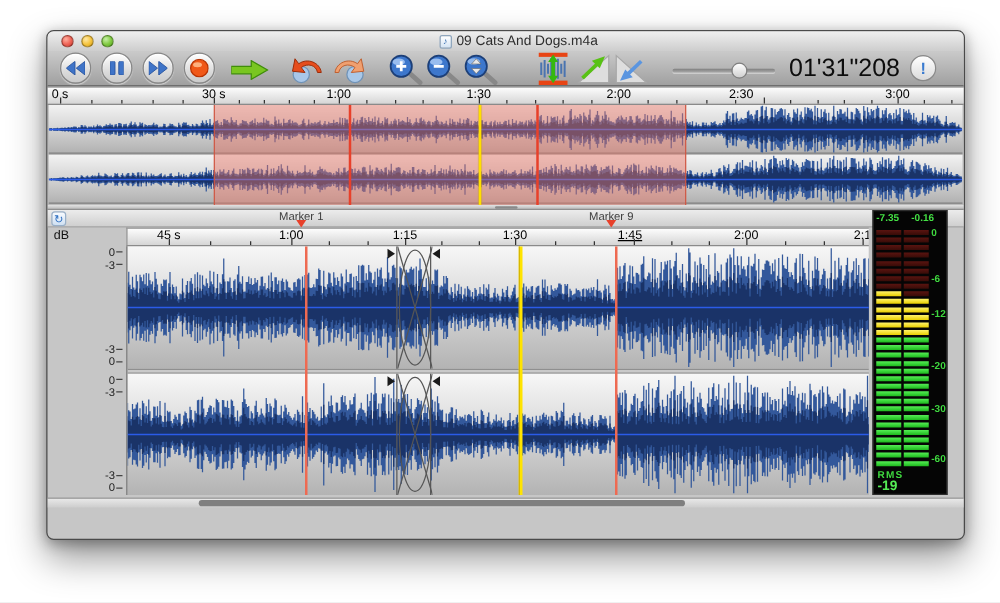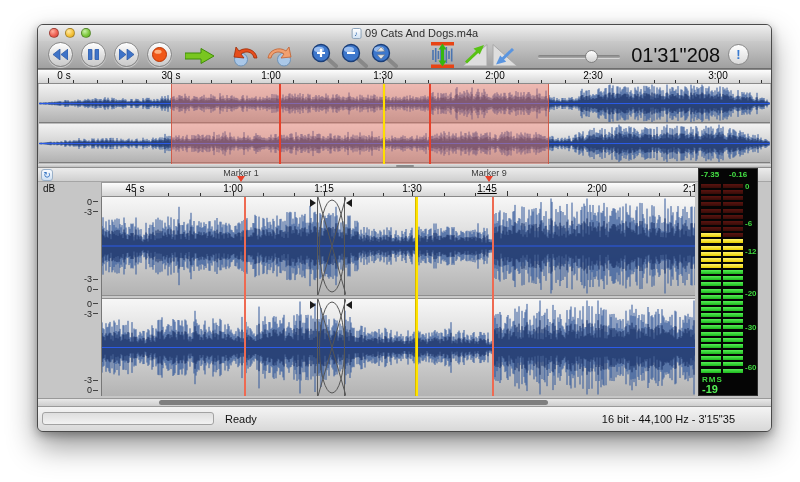--- a/index.html
+++ b/index.html
@@ -212,21 +212,21 @@
         </svg>
     </button>
     <div class="slider-track">
       <div class="slider-knob" id="sliderKnob" style="left: 47px;"></div>
     </div>
     <div class="time">01'31"208</div>
     <button class="alert-btn">!</button>
   </div>
 
   <div class="ruler" id="ovRuler">
-      <span class="rlab" style="left: 26px;">0 s</span>
+      <span class="rlab" style="left: 10px;">0 s</span>
       <i class="rtick" style="left: 10px; height: 5px;"></i>
       <span class="rlab" style="left: 133px;">30 s</span>
       <i class="rtick" style="left: 133px; height: 5px;"></i>
       <span class="rlab" style="left: 233px;">1:00</span>
       <i class="rtick" style="left: 233px; height: 5px;"></i>
       <span class="rlab" style="left: 345px;">1:30</span>
       <i class="rtick" style="left: 345px; height: 5px;"></i>
       <span class="rlab" style="left: 457px;">2:00</span>
       <i class="rtick" style="left: 457px; height: 5px;"></i>
       <span class="rlab" style="left: 555px; margin-top: 36px;">2:30</span>
@@ -298,21 +298,21 @@
   </div>
   <div class="ruler" id="dtRuler">
       <span class="rlab" style="left: 33px; text-align: center;">45 s</span>
       <i class="rtick" style="left: 33px; height: 5px;"></i>
       <span class="rlab" style="left: 131px;">1:00</span>
       <i class="rtick" style="left: 131px; height: 5px;"></i>
       <span class="rlab" style="left: 222px;">1:15</span>
       <i class="rtick" style="left: 222px; height: 5px;"></i>
       <span class="rlab" style="left: 310px;">1:30</span>
       <i class="rtick" style="left: 310px; height: 5px;"></i>
-      <span class="rlab" style="left: 385px; text-decoration: underline;">1:45</span>
+      <span class="rlab" style="left: 402px; text-decoration: underline;">1:45</span>
       <i class="rtick" style="left: 405px; height: 5px;"></i>
       <span class="rlab" style="left: 495px;">2:00</span>
       <i class="rtick" style="left: 495px; height: 5px;"></i>
       <span class="rlab" style="left: 588px;">2:1</span>
       <i class="rtick" style="left: 588px; height: 5px;"></i>
       <i class="rtick" style="left: 65.6667px; height: 3px;"></i>
       <i class="rtick" style="left: 98.3333px; height: 3px;"></i>
       <i class="rtick" style="left: 161.333px; height: 3px;"></i>
       <i class="rtick" style="left: 191.667px; height: 3px;"></i>
       <i class="rtick" style="left: 251.333px; height: 3px;"></i>
@@ -467,18 +467,13 @@
         <span class="mscale" style="top: 158px;">-30</span>
         <span class="mscale" style="top: 198px;">-60</span>
       </div>
     <span class="rms-lab">RMS</span>
     <span class="rms-val">-19</span>
   </div>
 
   <div class="hscroll">
     <div class="hthumb" id="hthumb" style="left: 121px; width: 389px;"></div>
   </div>
-  <div class="statusbar">
-    <div class="progress"></div>
-    <div class="status-text">Ready</div>
-    <div class="format-info">16 bit - 44,100 Hz - 3'15"35</div>
-  </div>
 </div>
 
 </body></html>

